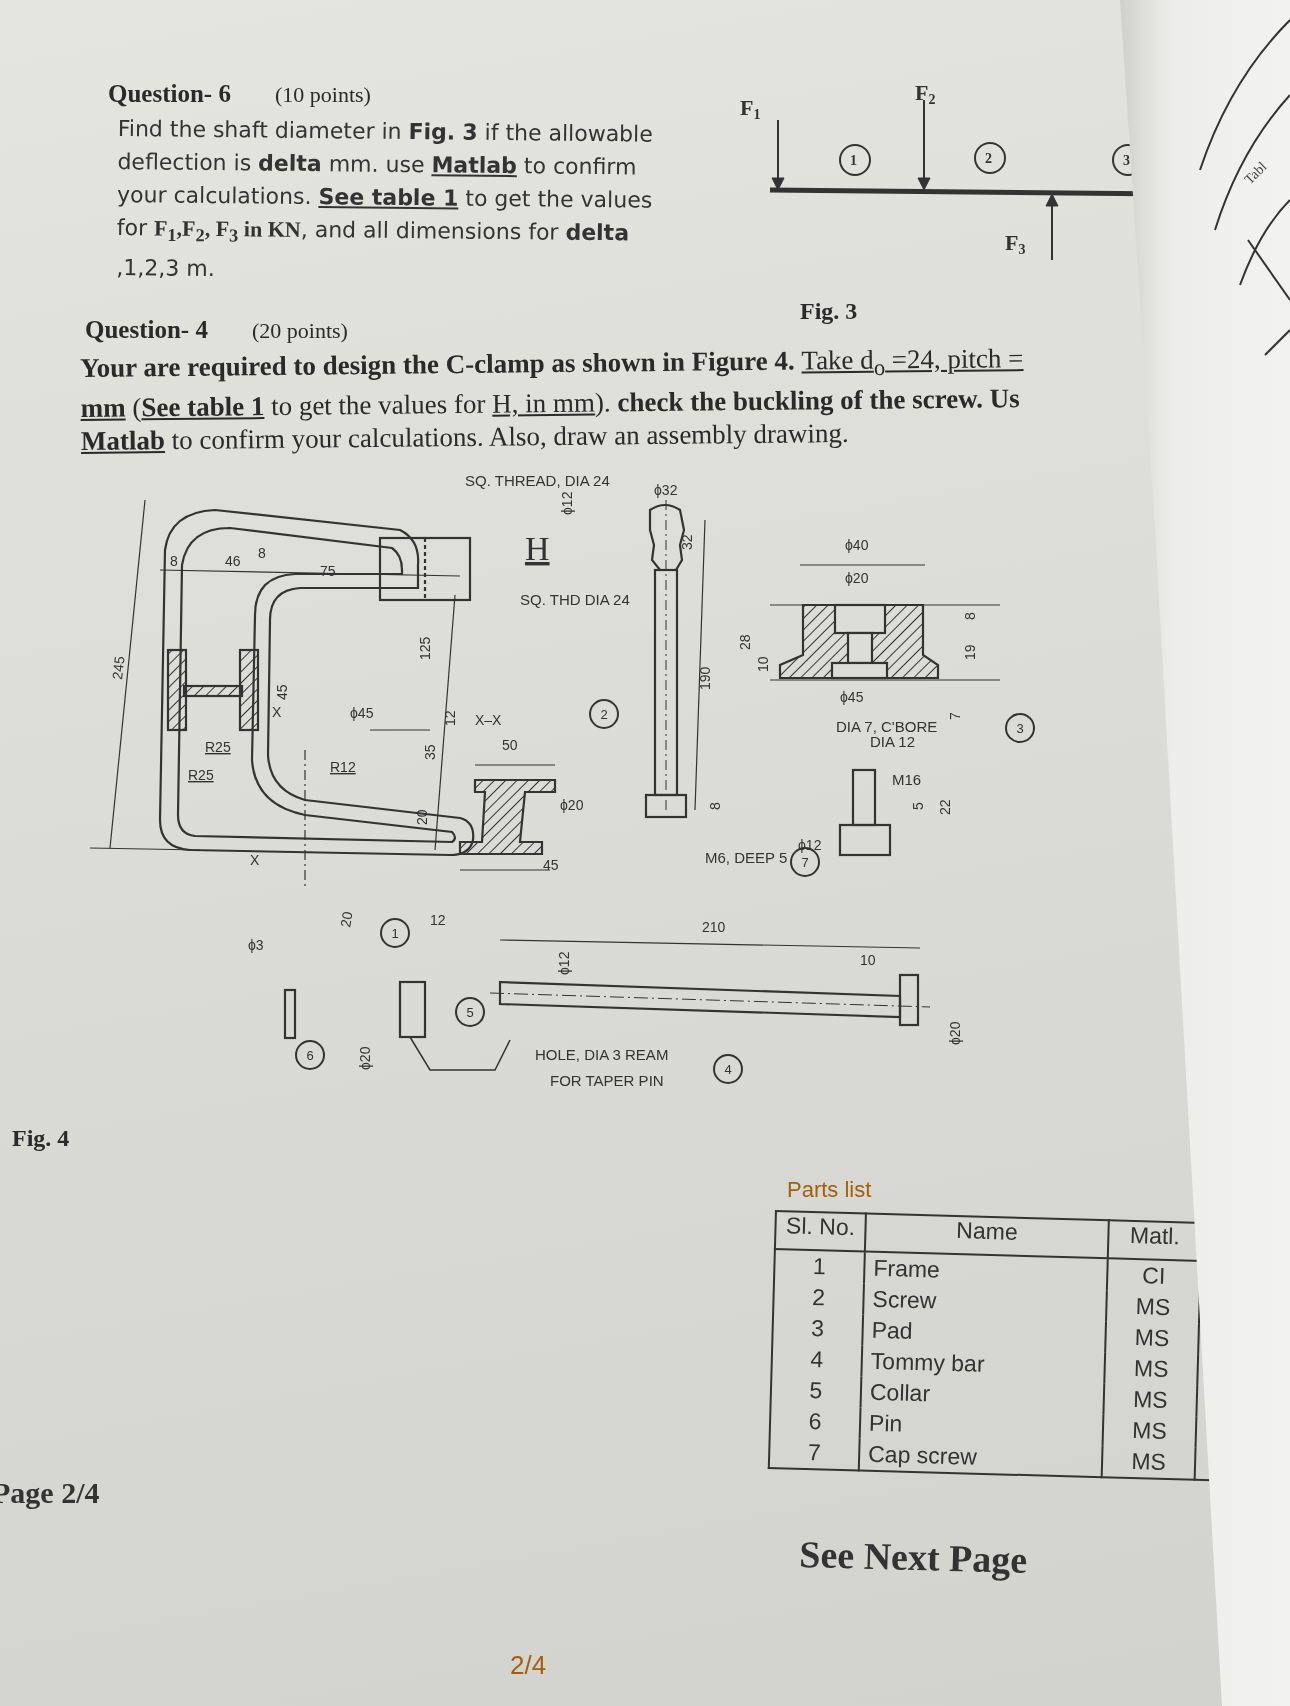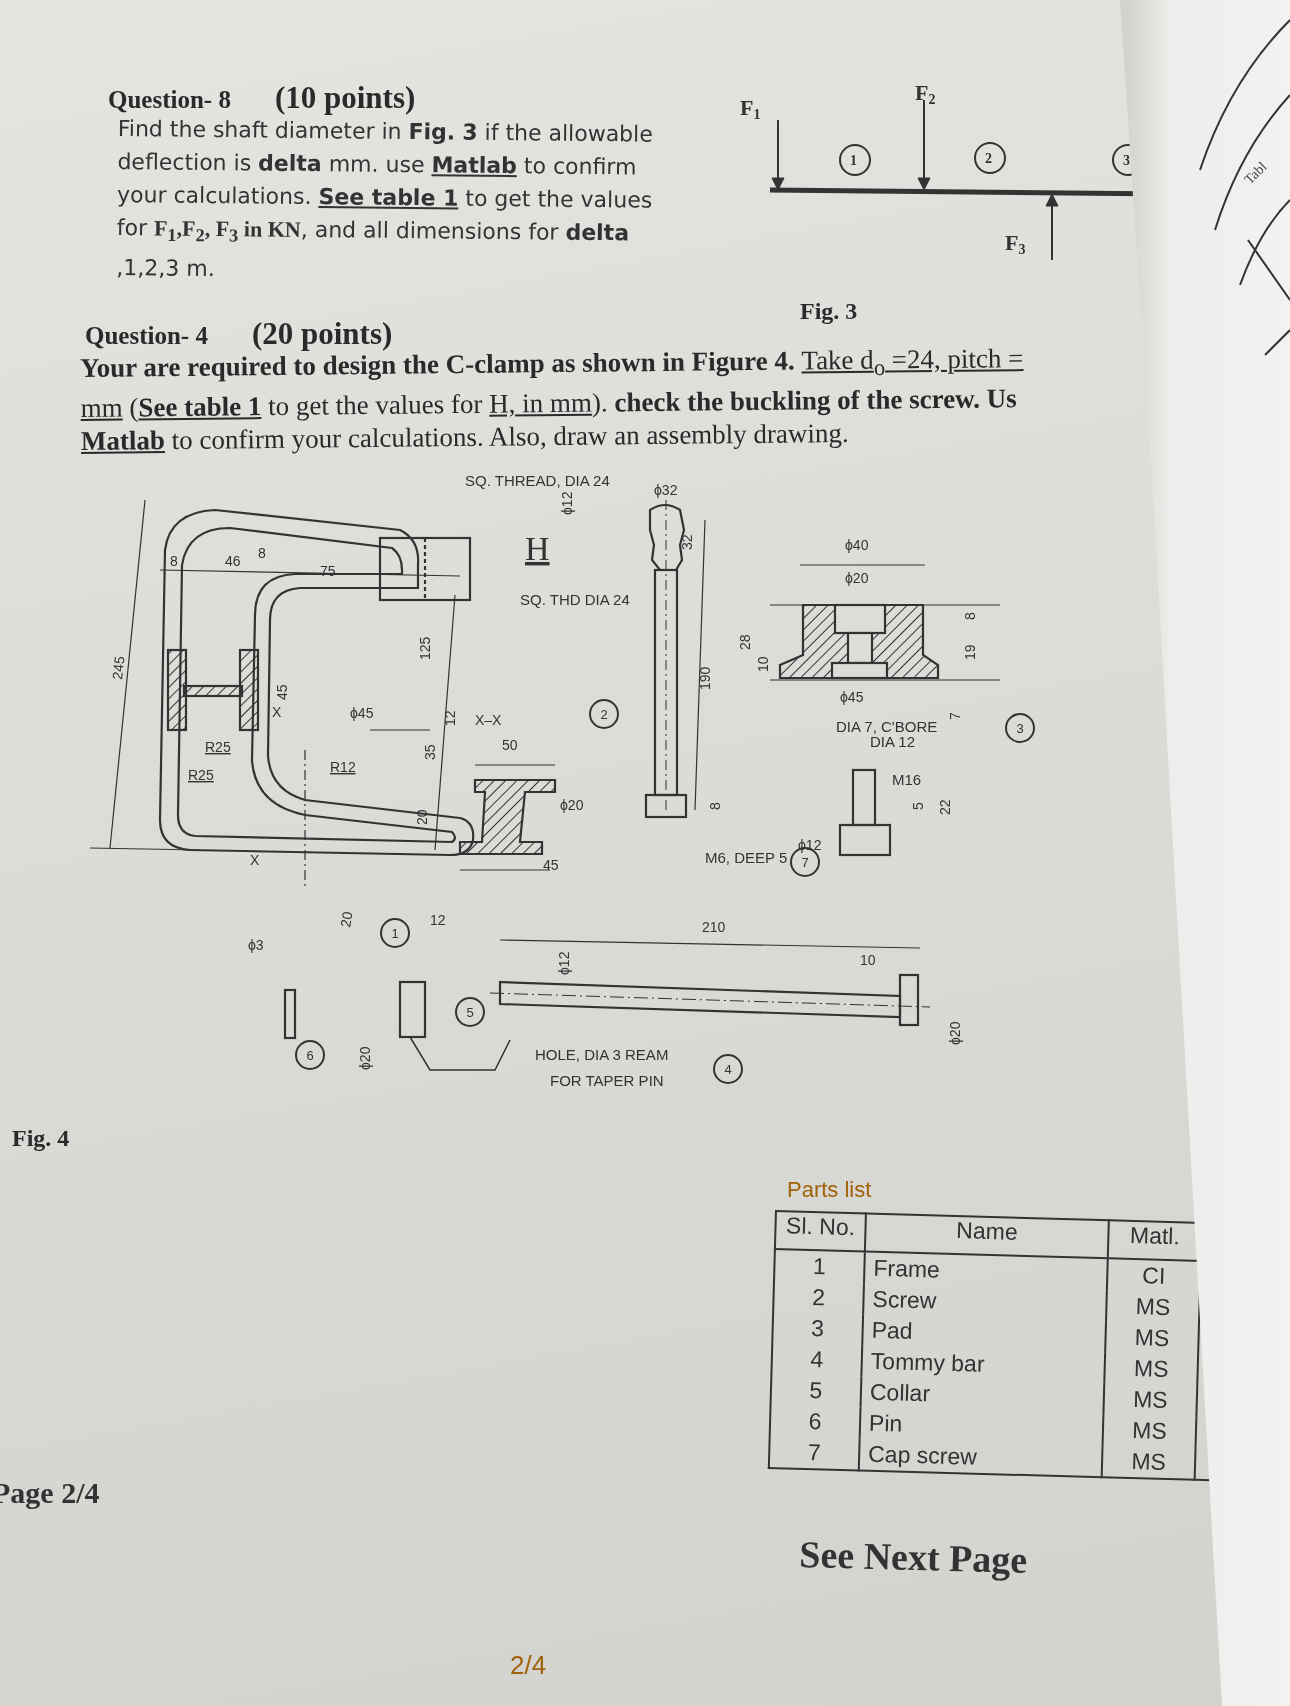--- a/index.html
+++ b/index.html
@@ -6,21 +6,21 @@
   body {
     width:1290px; height:1706px; position:relative; overflow:hidden;
     background: linear-gradient(170deg, #e4e4e1 0%, #dcdcd8 40%, #d2d2ce 100%);
     font-family: "Liberation Serif", serif; color:#2a2a2a;
   }
   .page { position:absolute; left:0; top:0; width:1290px; height:1706px; }
   .abs { position:absolute; }
   .serif { font-family:"Liberation Serif", serif; }
   .sans { font-family:"Liberation Sans", sans-serif; }
   .q-title { font-weight:bold; font-size:25px; }
-  .q-points { font-weight:bold; font-size:31px; margin-left:40px;text-align:center; }
+  .q-points { font-weight:normal; font-size:22px; margin-left:40px;text-align:center; }
   .q3-body { font-family:"DejaVu Sans", sans-serif; font-size:22px; line-height:33px; color:#333; }
   .q4-body { font-weight:bold; font-size:27px; line-height:33px; color:#2a2a2a; white-space:nowrap; }
   .u { text-decoration:underline; }
   .fig-label { font-weight:bold; font-size:24px;margin-top:40px; }
   
   .curl { position:absolute; left:1120px; top:0; width:170px; height:1706px;
     background: linear-gradient(90deg, #cfcfcb 0%, #ededeb 30%, #f2f2f0 100%);
     clip-path: polygon(0 0, 100% 0, 100% 100%, 60% 100%, 20% 30%, 0 0); }
   table.parts { position:absolute; left:775px; top:1210px; border-collapse:collapse;
     font-family:"Liberation Sans", sans-serif; font-size:23px; color:#333; transform:rotate(1.6deg); transform-origin:0 0; }
@@ -32,21 +32,21 @@
   .col-name { width:225px; }
   .col-mat { width:75px; text-align:center; }
   .col-qty { width:55px; text-align:center; }
 </style>
 </head>
 <body>
 
 <div class="page">
 
   <div class="abs serif" style="left:108px;top:80px;">
-    <span class="q-title">Question- 8</span>
+    <span class="q-title">Question- 6</span>
     <span class="q-points">(10 points)</span>
   </div>
   <div class="abs q3-body" style="left:118px;top:112px;width:600px;transform:rotate(0.6deg);transform-origin:0 0;">
     <div>Find the shaft diameter in <b>Fig.</b> <b>3</b> if the allowable</div>
     <div>deflection is <b>delta</b> mm. use <b class="u">Matlab</b> to confirm</div>
     <div>your calculations. <b class="u">See table 1</b> to get the values</div>
     <div>for <b class="serif">F<sub>1</sub>,F<sub>2</sub>, F<sub>3</sub> in KN</b>, and all dimensions for <b>delta</b></div>
     <div>,1,2,3 m.</div>
   </div>
 
@@ -73,21 +73,21 @@
     </g>
   </svg>
   <div class="abs fig-label serif" style="left:800px;top:258px;">Fig. 3</div>
 
   <div class="abs serif" style="left:85px;top:316px;">
     <span class="q-title">Question- 4</span>
     <span class="q-points">(20 points)</span>
   </div>
   <div class="abs q4-body serif" style="left:80px;top:352px;transform:rotate(-0.6deg);transform-origin:0 0;">
     <div>Your are required to design the C-clamp as shown in Figure 4. <span class="u" style="font-weight:normal">Take d<sub>o</sub> =24,  pitch =</span></div>
-    <div><span class="u" style="font-weight:normal">mm</span> <span style="font-weight:normal">(<span class="u" style="font-weight:bold">See table 1</span> to get the values for <span class="u">H, in mm</span>).</span> check the buckling of the screw. Us</div>
+    <div><span class="u" style="font-weight:bold">mm</span> <span style="font-weight:normal">(<span class="u" style="font-weight:bold">See table 1</span> to get the values for <span class="u">H, in mm</span>).</span> check the buckling of the screw. Us</div>
     <div><span class="u">Matlab</span><span style="font-weight:normal"> to confirm your calculations.  Also, draw an assembly drawing.</span></div>
   </div>
 
   <svg class="abs" style="left:80px;top:470px;" width="1040" height="680">
     <defs>
       <pattern id="hatch" width="8" height="8" patternUnits="userSpaceOnUse" patternTransform="rotate(45)">
         <line x1="0" y1="0" x2="0" y2="8" stroke="#333" stroke-width="2"></line>
       </pattern>
     </defs>
     <g stroke="#333" fill="none" stroke-width="2.2">

